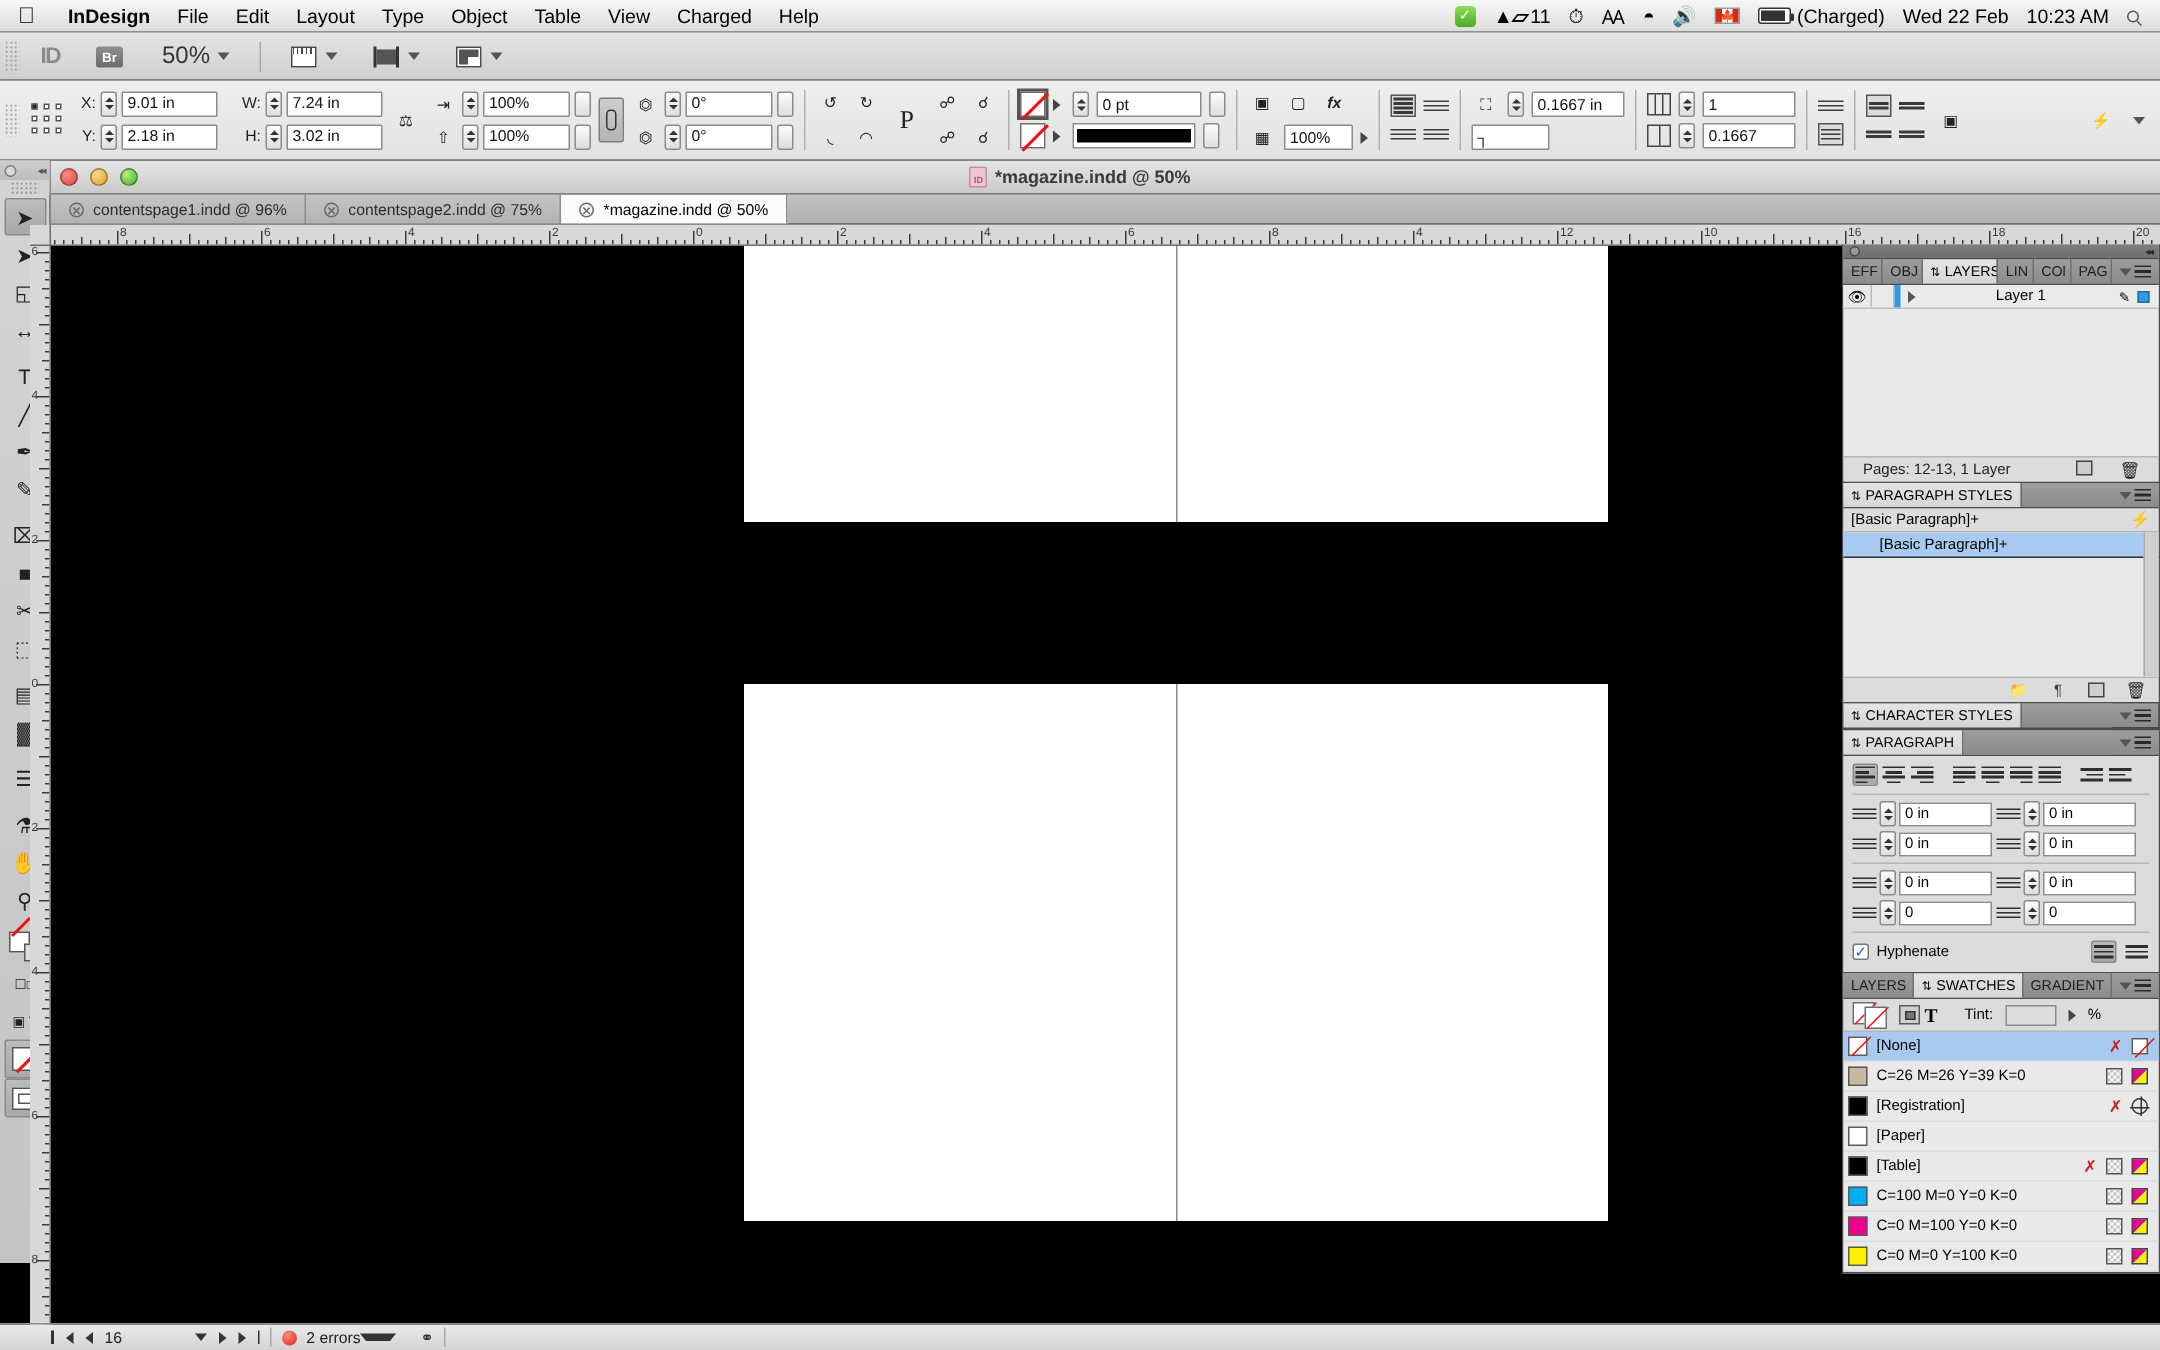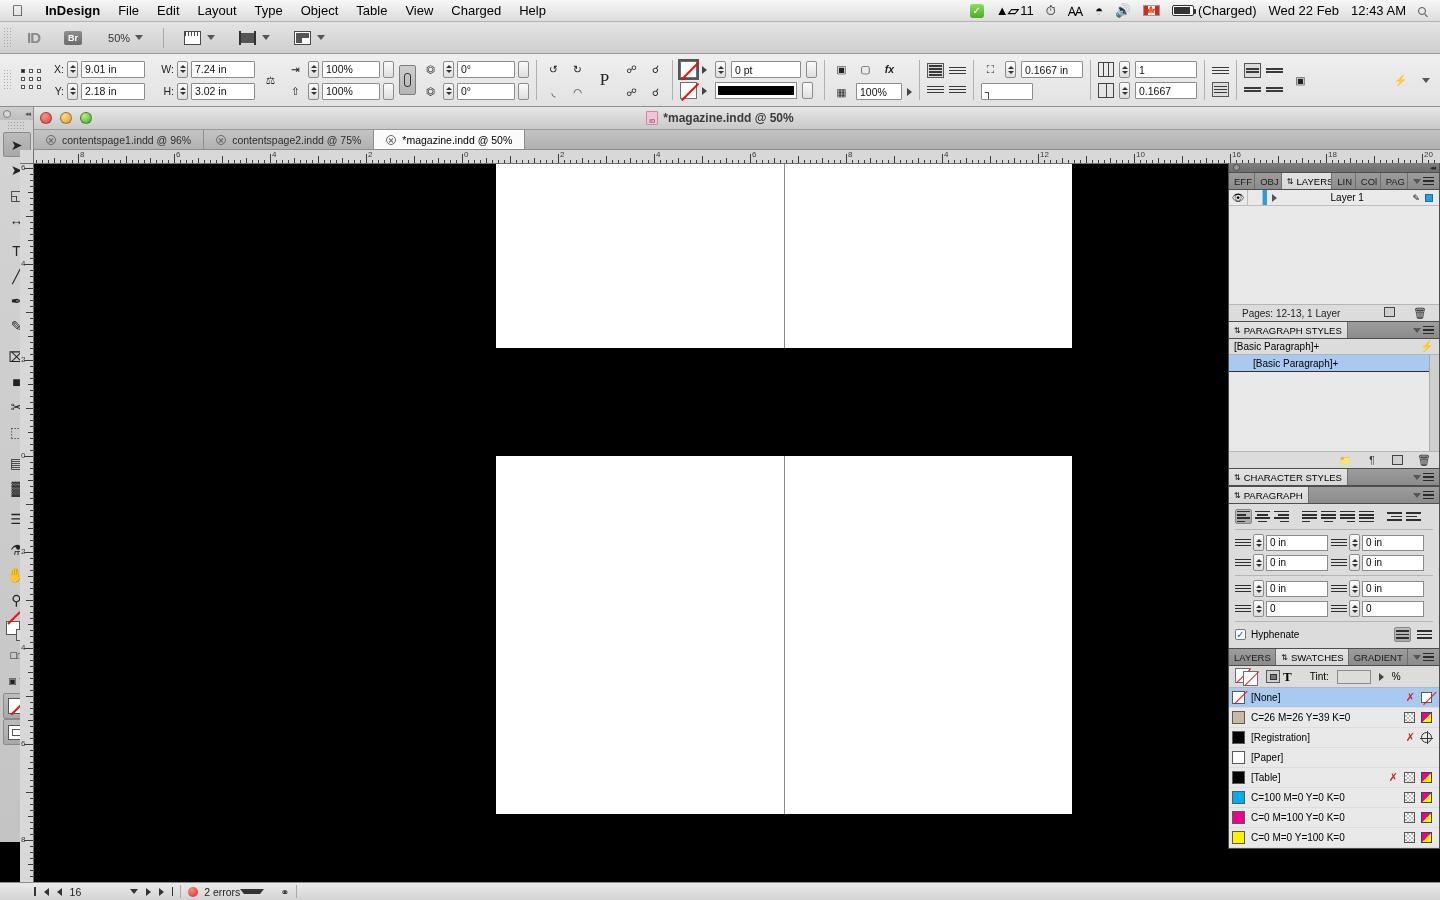--- a/index.html
+++ b/index.html
@@ -63,21 +63,21 @@
   }
   .grip { width: 10px; height: 22px; margin: 0 4px 0 3px;
     background-image: radial-gradient(#999 35%, transparent 36%);
     background-size: 3px 3px; opacity:.8; }
   .id-logo { color:#8a8a8a; font-weight:bold; font-size:15px; letter-spacing:-1px; padding:0 10px; }
   .br-badge {
     background: linear-gradient(to bottom,#8e8e8e,#6b6b6b); color:#fff;
     font-size:9px; font-weight:bold; padding:2px 4px; border-radius:2px; margin:0 14px;
   }
   .zoomsel { display:flex; align-items:center; gap:5px; padding:0 12px; }
-  .zoomsel .v { font-size:11px; }
+  .zoomsel .v { font-size:16px; }
   .caret { width:0;height:0;border-left:4px solid transparent;border-right:4px solid transparent;border-top:5px solid #555; }
   .vsep { width:1px; height:20px; background:#a9a9a9; margin:0 8px; }
   .viewbtn { display:flex; align-items:center; gap:6px; padding:0 12px; }
   .vicon { width:17px; height:14px; border:1px solid #4a4a4a; background:#fff; position:relative; }
   .vicon.v1:before { content:""; position:absolute; left:0;right:0;top:0;height:4px;
     background:repeating-linear-gradient(to right,#4a4a4a 0 1px,#fff 1px 3px); }
   .vicon.v2 { border:none; background:none; }
   .vicon.v2:before { content:""; position:absolute; inset:2px; background:#555; }
   .vicon.v2:after { content:""; position:absolute; inset:0;
     border-left:2px solid #333; border-right:2px solid #333; }
@@ -400,21 +400,21 @@
           <div class="flag">
             <span>🍁</span>
           </div>
         </div>
       <div class="ri">
         <div class="battery">
             <i></i>
           </div>&nbsp;<span>(Charged)</span>
       </div>
       <div class="ri">Wed 22 Feb</div>
-      <div class="ri">12:43 AM</div>
+      <div class="ri">10:23 AM</div>
       <div class="ri">
           <div class="mag"></div>
         </div>
     </div>
   </div>
 
   <div class="appbar">
     <div class="grip"></div>
     <div class="id-logo">ID</div>
     <div class="br-badge">Br</div>

